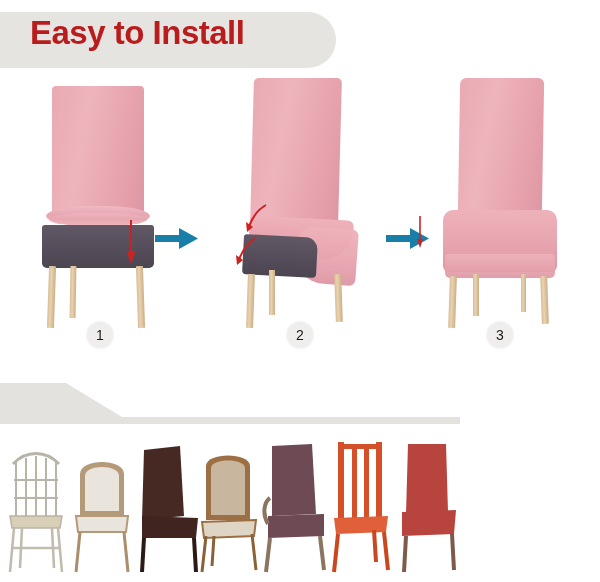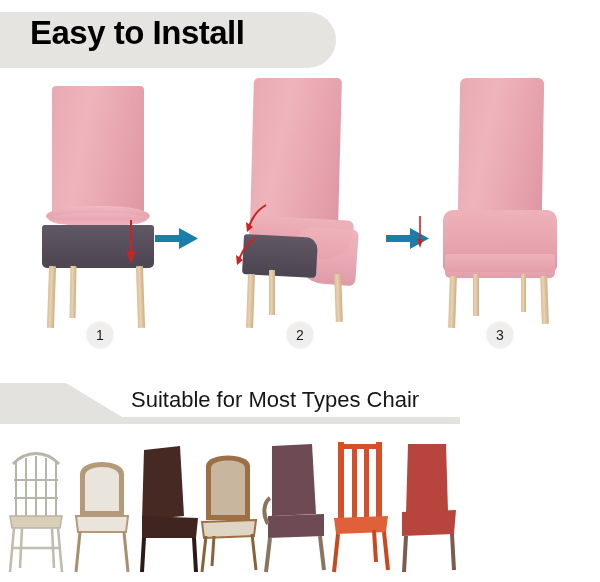--- a/index.html
+++ b/index.html
@@ -14,21 +14,21 @@
   
   .title-banner {
     position: absolute; left: 0; top: 12px;
     width: 336px; height: 56px;
     background: #e6e4e0;
     border-top-right-radius: 28px;
     border-bottom-right-radius: 28px;
   }
   .title-text {
     position: absolute; left: 30px; top: 14px;
-    font-size: 33px; font-weight: bold; color: #000000;
+    font-size: 33px; font-weight: bold; color: #b91c1c;
     letter-spacing: -0.5px; white-space: nowrap;
   }
 
   
   .steps { position: absolute; left: 0; top: 78px; width: 600px; height: 272px; }
   .step { position: absolute; top: 0; width: 200px; height: 272px; }
   .step-1 { left: 0; }
   .step-2 { left: 200px; }
   .step-3 { left: 400px; }
 
@@ -197,21 +197,20 @@
         <line x1="6" y1="2" x2="6" y2="27" stroke="#cc2222" stroke-width="1.6"></line>
         <polygon points="6,34 3,25 9,25" fill="#cc2222"></polygon>
       </svg>
 
       <div class="badge">3</div>
     </div>
   </div>
 
   <div class="sub-banner"></div>
   <div class="sub-bar"></div>
-  <div class="sub-title">Suitable for Most Types Chair</div>
 
   <div class="gallery">
 
     <svg class="gchair" style="left:6px;" width="62" height="132" viewBox="0 0 62 132">
       <g stroke="#b9b4a8" stroke-width="2" fill="none">
         <path d="M10 20 L10 74 M20 16 L20 74 M30 14 L30 74 M40 16 L40 74 M50 20 L50 74"></path>
         <path d="M7 22 C20 8, 40 8, 53 22" stroke-width="3"></path>
         <path d="M8 38 L52 38 M8 56 L52 56"></path>
       </g>
       <path d="M4 74 L56 74 L54 86 L6 86 Z" fill="#d8cfb6" stroke="#b9b4a8" stroke-width="1.5"></path>

